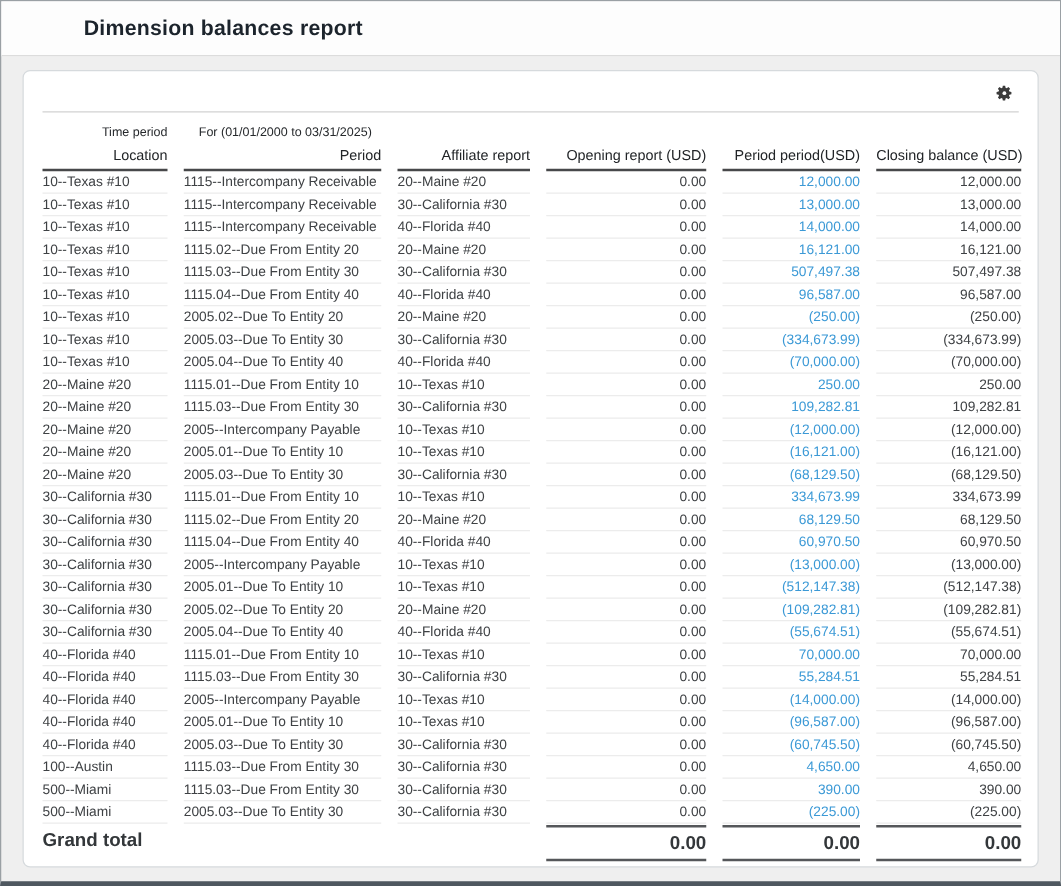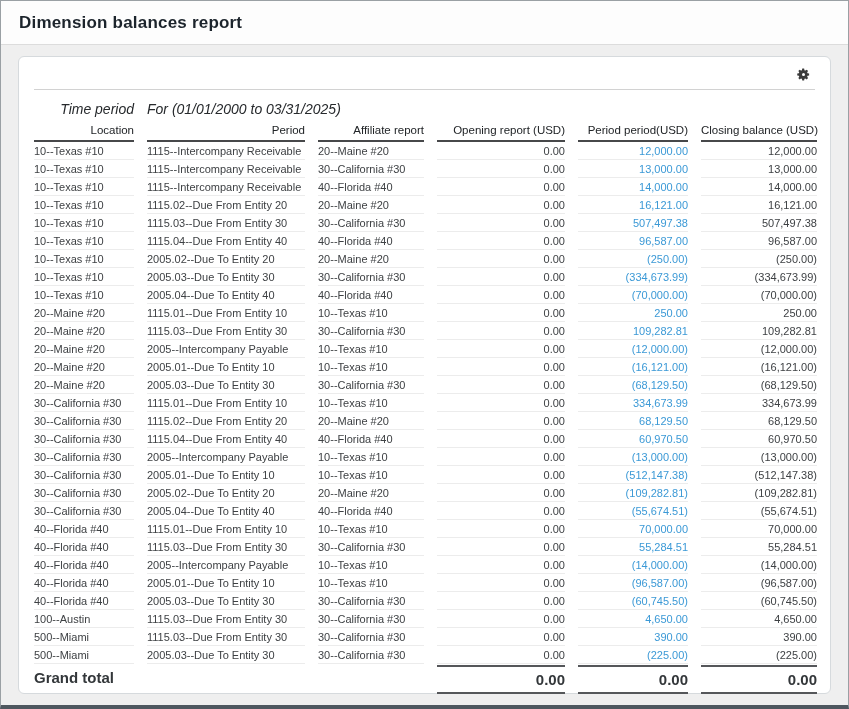--- a/index.html
+++ b/index.html
@@ -7,36 +7,36 @@
   .window {
     width:849px; height:709px;
     border:1px solid #9aa0a4; border-bottom:4px solid #4e575f;
     background:#efefef; overflow:hidden;
   }
   .titlebar {
     background:#fdfdfd; height:44px; padding:0 18px;
     display:flex; align-items:center;
     border-bottom:1px solid #dcdcdc;
   }
-  .titlebar h1 { font-size:17px; font-weight:700; color:#1c242c; letter-spacing:.2px; }
+  .titlebar h1 { font-size:17px; font-weight:700; color:#1c242c; letter-spacing:.2px;margin-left:48px; }
   .content { padding:11px 17px 13px; height:664px; }
   .card {
     background:#fff; border:1px solid #d6dadd; border-radius:6px;
     height:638px; padding:6px 15px 0; position:relative;
   }
   .card-toolbar { display:flex; justify-content:flex-end; align-items:center; height:26px; padding-right:2px; }
   .gear-btn { border:none; background:transparent; cursor:pointer; width:20px; height:20px; display:flex; align-items:center; justify-content:center; }
   .top-rule { border-top:1px solid #d2d2d2; margin-bottom:9px; }
 
   .grid { display:grid; grid-template-columns:100px 158px 106px 128px 110px 116px; column-gap:13px; }
 
   .meta-row { margin-bottom:2px; }
-  .meta-row .cell { font-size:14px; color:#26292c; padding:2px 0 3px; white-space:nowrap;font-style:italic; }
+  .meta-row .cell { font-size:10px; color:#26292c; padding:2px 0 3px; white-space:nowrap; }
   .meta-label { text-align:right; }
-  .meta-value { grid-column:2 / -1; text-align:left; }
+  .meta-value { grid-column:2 / -1; text-align:left;margin-left:12px; }
 
   .header-row .cell {
     font-size:11.5px; color:#212427; padding:2px 0 4px;
     border-bottom:2px solid #47484a; white-space:nowrap;text-align:right;
   }
   .cell.num { text-align:right; }
 
   .data-row .cell {
     font-size:11px; color:#3e4144; line-height:12px; padding:3px 0 2px;
     border-bottom:1px solid #ececec; white-space:nowrap; overflow:hidden;

